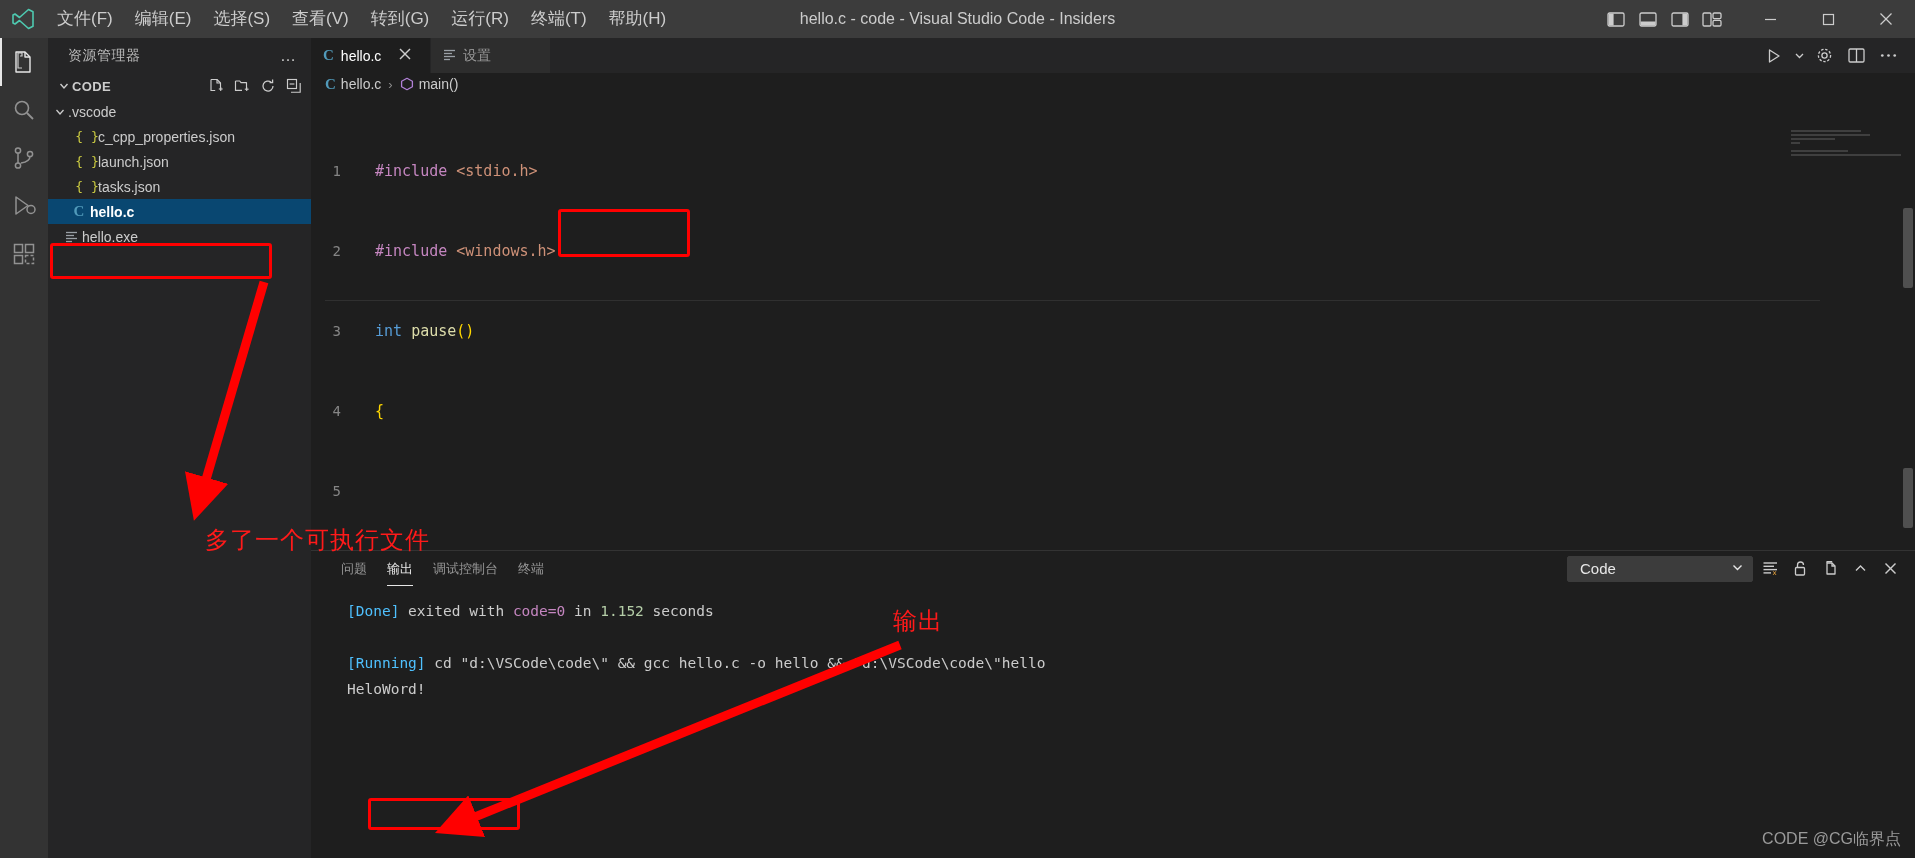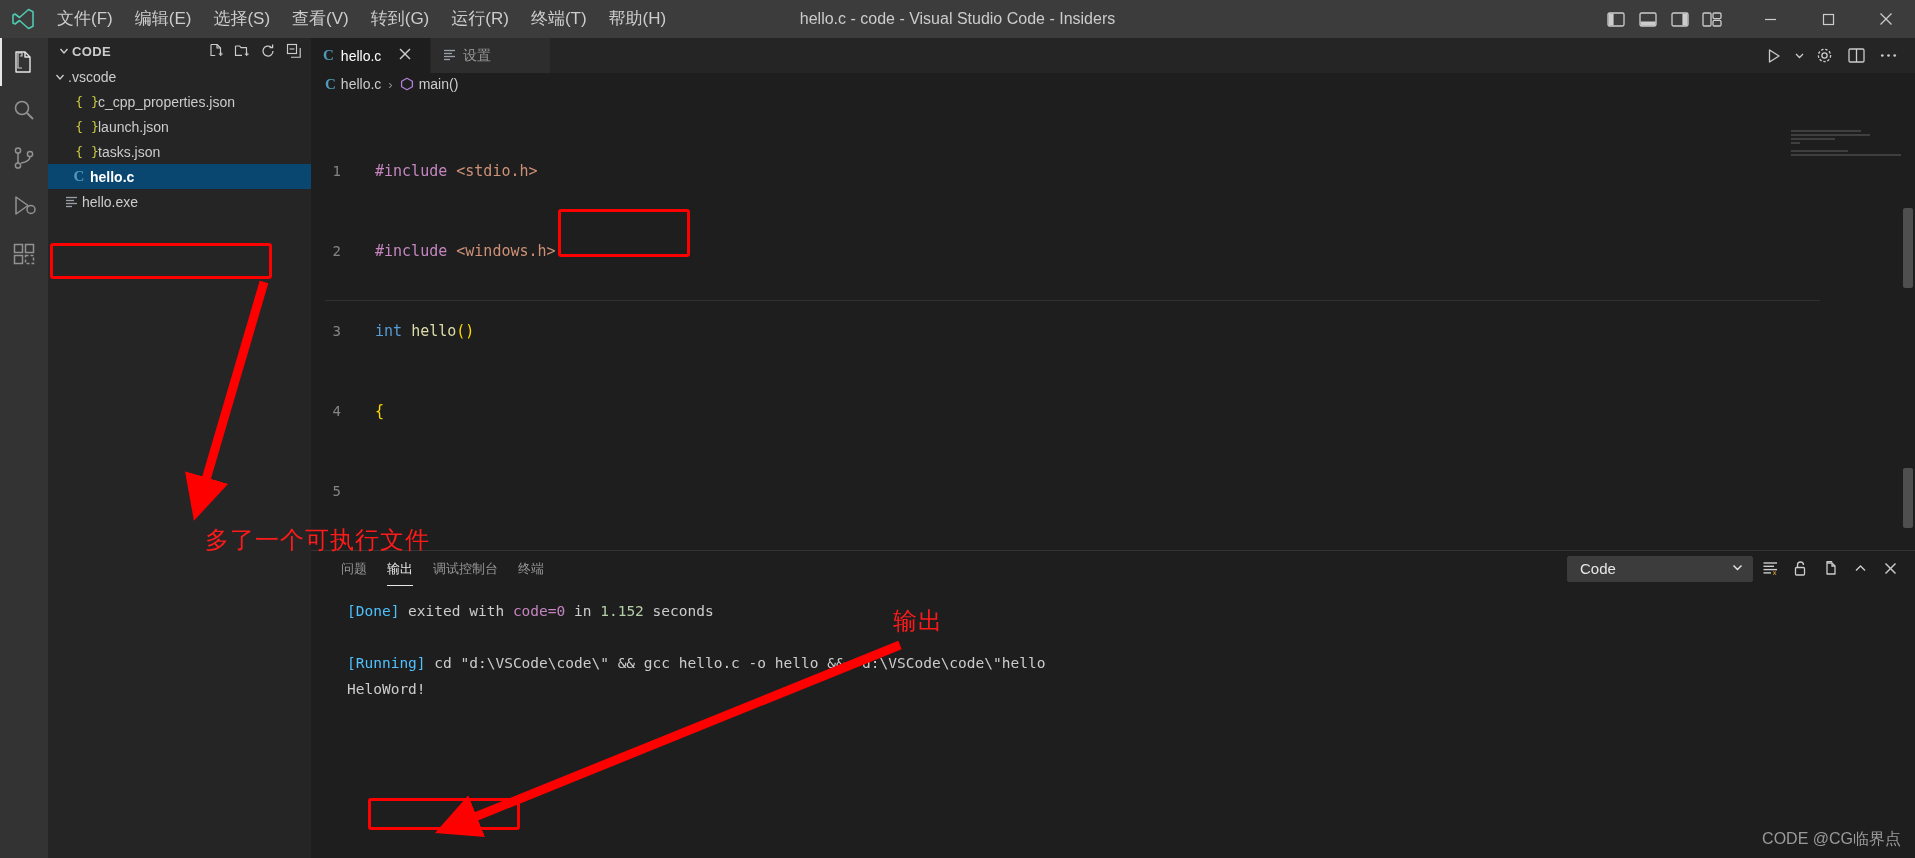--- a/index.html
+++ b/index.html
@@ -277,20 +277,24 @@
       <svg width="26" height="26" viewBox="0 0 26 26">
         <rect x="3.5" y="3.5" width="8" height="8" fill="none" stroke="#cccccc" stroke-width="1.5"></rect>
         <rect x="14.5" y="3.5" width="8" height="8" fill="none" stroke="#cccccc" stroke-width="1.5"></rect>
         <rect x="3.5" y="14.5" width="8" height="8" fill="none" stroke="#cccccc" stroke-width="1.5"></rect>
         <rect x="14.5" y="14.5" width="8" height="8" fill="none" stroke="#cccccc" stroke-width="1.5" stroke-dasharray="3 2"></rect>
       </svg>
     </div>
   </div>
 
   <div class="sidebar">
+    <div class="sb-header">
+      <span class="sb-title">资源管理器</span>
+      <span class="sb-dots">…</span>
+    </div>
 
     <div class="folder-row">
       <span class="chev">
         <svg width="12" height="12" viewBox="0 0 12 12">
             <path d="M2.5 4 L6 8 L9.5 4" fill="none" stroke="#cccccc" stroke-width="1.4"></path>
           </svg>
       </span>
       <span class="folder-name">CODE</span>
       <span class="folder-actions">
         <span class="fa-ic">
@@ -447,21 +451,21 @@
           <span class="ctext"><span class="tk-pre">#include </span><span class="tk-inc">&lt;stdio.h&gt;</span></span>
         </div>
 
         <div class="cline">
           <span class="lnum">2</span>
           <span class="ctext"><span class="tk-pre">#include </span><span class="tk-inc">&lt;windows.h&gt;</span></span>
         </div>
 
         <div class="cline">
           <span class="lnum">3</span>
-          <span class="ctext"><span class="tk-kw">int </span><span class="tk-fn">hello</span><span class="tk-paren2">()</span></span>
+          <span class="ctext"><span class="tk-kw">int </span><span class="tk-fn">pause</span><span class="tk-paren2">()</span></span>
         </div>
 
         <div class="cline">
           <span class="lnum">4</span>
           <span class="ctext"><span class="tk-paren2">{</span></span>
         </div>
 
         <div class="cline">
           <span class="lnum">5</span>
           <span class="ctext"><span class="indent-guide"></span><span class="tk-plain"></span></span>

